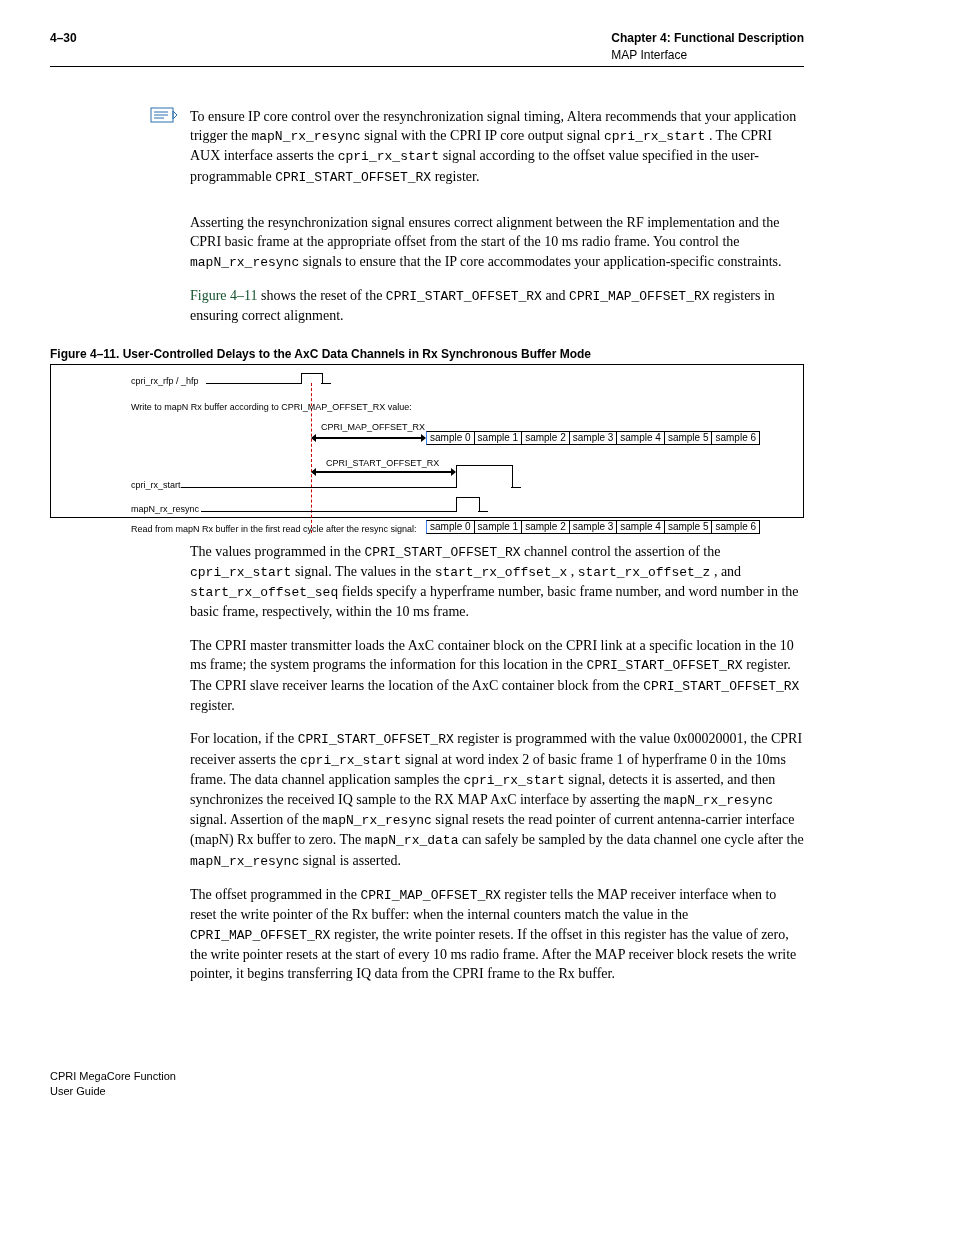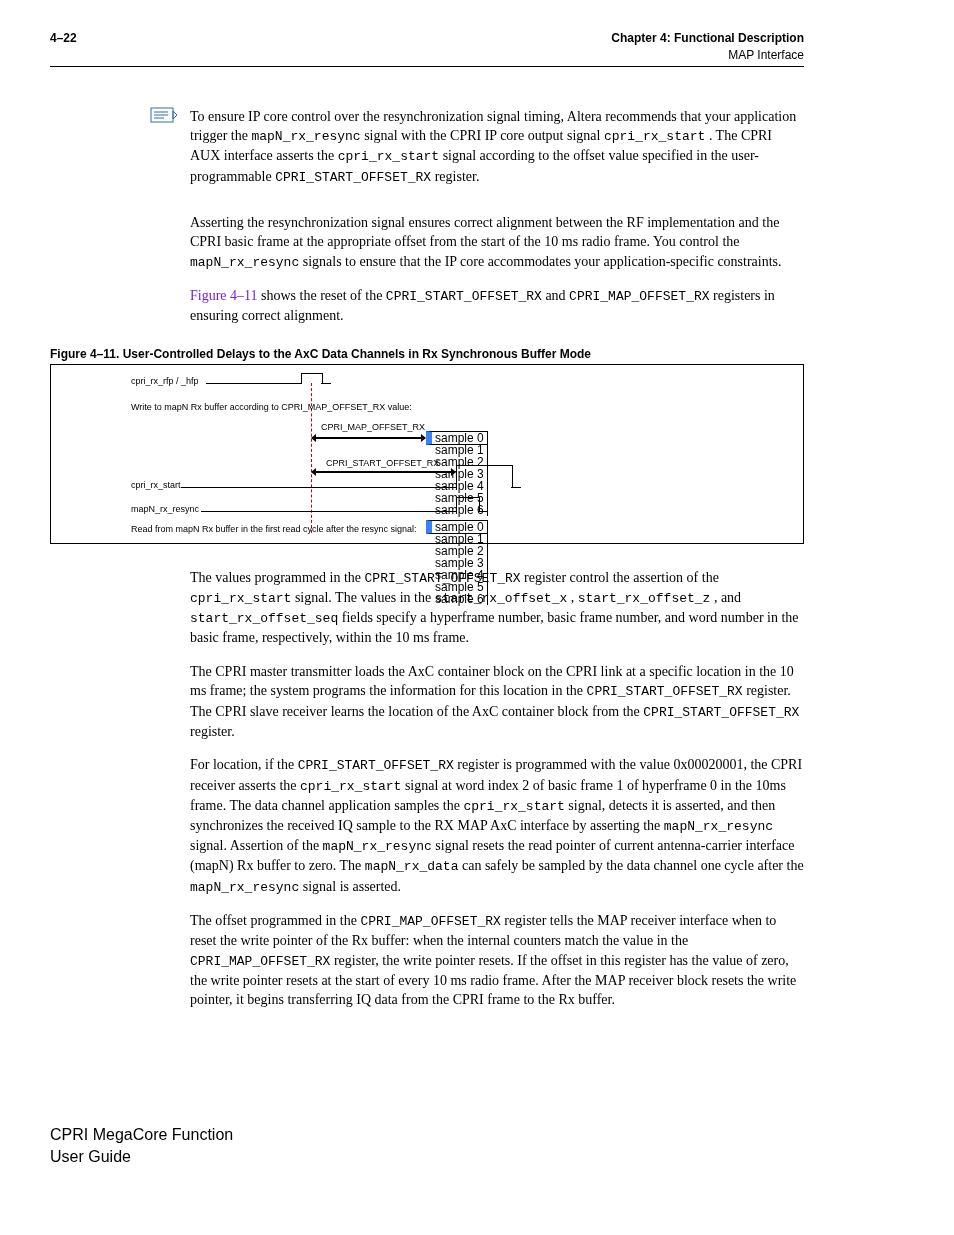--- a/index.html
+++ b/index.html
@@ -19,21 +19,20 @@
     border-bottom: 1px solid #000;
     padding-bottom: 2px;
     margin-bottom: 40px;
   }
   .header-left {
     font-weight: bold;
     font-family: Arial, sans-serif;
     font-size: 12px;
   }
   .header-right {
-    text-align: right;
     font-family: Arial, sans-serif;
     font-size: 12px;
     margin-left: 46px;
   }
   .header-right .chapter { font-weight: bold; }
   .header-right .sub { font-weight: normal; }
   .body-text {
     margin-left: 140px;
     margin-bottom: 14px;
   }
@@ -42,36 +41,36 @@
     margin-bottom: 26px;
   }
   .note-icon {
     width: 30px;
     flex-shrink: 0;
     margin-left: 100px;
     margin-right: 10px;
   }
   .note-icon svg { display: block; }
   .note-text { flex: 1; margin-right: 0; }
-  .figure-link { color: #6d28d9; }
+  .figure-link { color: #14532d; }
   .mono { font-family: "Courier New", monospace; font-size: 13px; }
   .caption {
     font-family: Arial, sans-serif;
     font-weight: bold;
     font-size: 12px;
     margin: 20px 0 1px 0;
   }
   .figure-box {
     border: 1px solid #000;
     margin: 0 0 24px 0;
     padding: 12px 40px 12px 80px;
     font-family: Arial, sans-serif;
     font-size: 9px;
     position: relative;
-    height: 180px;
+    height: 154px;
     box-sizing: border-box;
   }
   .fig-label { position: absolute; font-size: 9px; }
   .pulse {
     position: absolute;
     border: 1px solid #000;
   }
   .hline {
     position: absolute;
     background: #000;
@@ -101,40 +100,39 @@
     right: -5px; top: -3px;
     border-left: 5px solid #000;
     border-top: 4px solid transparent;
     border-bottom: 4px solid transparent;
   }
   .sample-row {
     position: absolute;
     display: flex;
     border-top: 1px solid #000;
     border-bottom: 1px solid #000;
-    border-left: 6px solid #3b82f6;
-    font-size: 12px;
+    border-left: 1px solid #3b82f6;
+    font-size: 10px;
     height: 12px;
     line-height: 12px;
-    flex-direction: column;
   }
   .sample-cell { border-right: 1px solid #000; padding: 0 3px; white-space: nowrap; }
   .footer {
     display: flex;
     justify-content: space-between;
     font-family: Arial, sans-serif;
-    font-size: 16px;
-    margin-top: 114px;
+    font-size: 11px;
+    margin-top: 85px;
   }
 </style>
 </head>
 <body>
 
 <div class="header">
-  <div class="header-left">4–22</div>
+  <div class="header-left">4–30</div>
   <div class="header-right">
     <div class="chapter">Chapter 4: Functional Description</div>
     <div class="sub">MAP Interface</div>
   </div>
 </div>
 
 <div class="note-row">
   <div class="note-icon">
     <svg width="28" height="16" viewBox="0 0 28 16">
       <rect x="1" y="1" width="22" height="14" fill="none" stroke="#2a6fb0" stroke-width="1"></rect>
@@ -218,21 +216,21 @@
     <div class="sample-cell">sample 3</div>
     <div class="sample-cell">sample 4</div>
     <div class="sample-cell">sample 5</div>
     <div class="sample-cell">sample 6</div>
   </div>
 </div>
 
 <div class="body-text">
   <span>The values programmed in the </span>
   <span class="mono">CPRI_START_OFFSET_RX</span>
-  <span> register control the assertion of the </span>
+  <span> channel control the assertion of the </span>
   <span class="mono">cpri_rx_start</span>
   <span> signal. The values in the </span>
   <span class="mono">start_rx_offset_x</span>
   <span>, </span>
   <span class="mono">start_rx_offset_z</span>
   <span>, and </span>
   <span class="mono">start_rx_offset_seq</span>
   <span> fields specify a hyperframe number, basic frame number, and word number in the basic frame, respectively, within the 10 ms frame.</span>
 </div>
 

